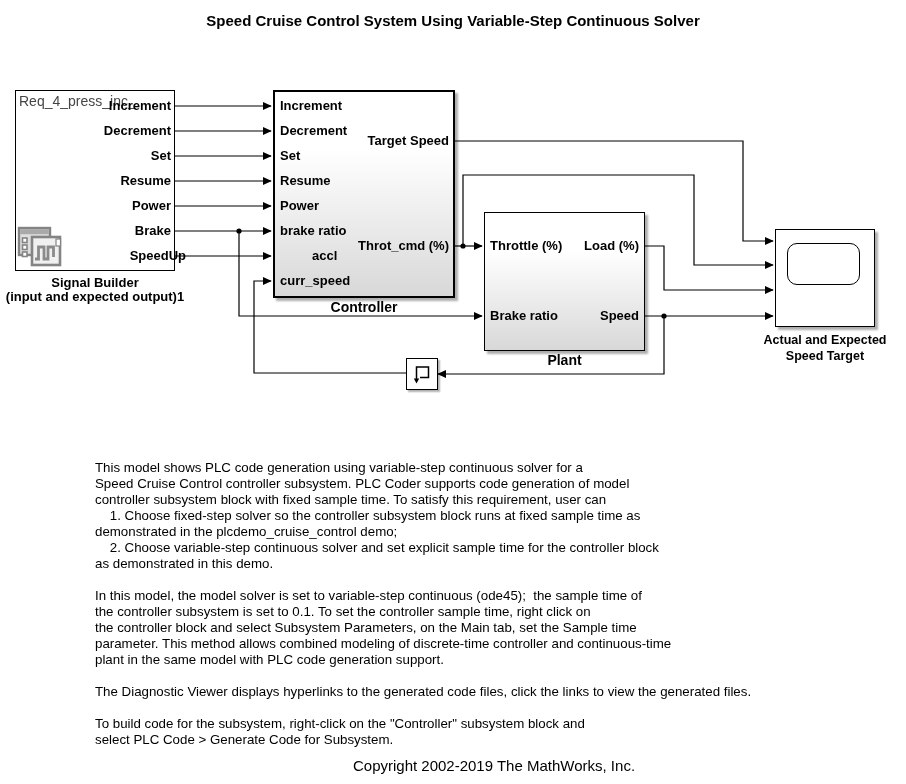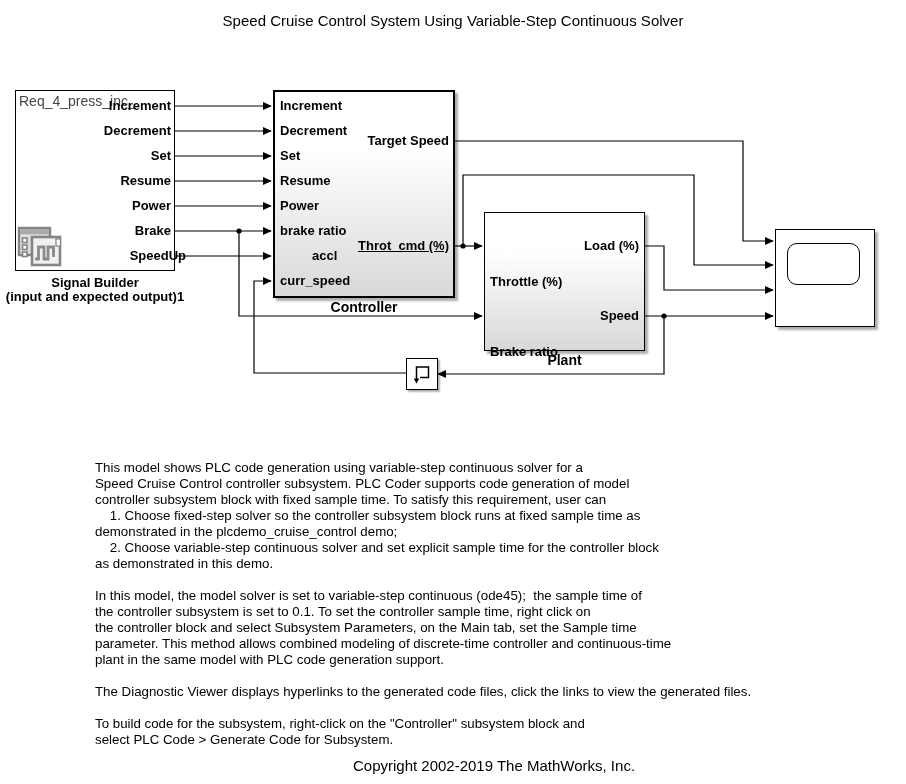--- a/index.html
+++ b/index.html
@@ -14,21 +14,21 @@
     height: 784px;
     background: #ffffff;
     overflow: hidden;
   }
   .abs { position: absolute; }
 
   
   .model-title {
     left: 0; top: 12px; width: 906px;
     text-align: center;
-    font-size: 15px; font-weight: normal;
+    font-size: 15px; font-weight: bold;
   }
 
   
   #wires { left: 0; top: 0; z-index: 1; }
 
   
   .block { box-sizing: border-box; background: #fff; z-index: 2; }
   .sb-block {
     left: 15px; top: 90px; width: 160px; height: 181px;
     border: 1.3px solid #000;
@@ -62,21 +62,21 @@
     background: #fff;
     box-shadow: 2px 2px 1.5px rgba(0,0,0,0.3);
     z-index: 2;
   }
 
   
   .port { height: 14px; line-height: 14px; font-size: 13px; font-weight: bold; z-index: 3; white-space: nowrap; }
   .sb-port  { left: 40px; width: 131px; text-align: right; }
   .ctl-in   { left: 280px; width: 120px; text-align: left; }
   .ctl-out  { left: 300px; width: 149px; text-align: right; }
-  .plant-in { left: 490px; width: 100px; text-align: left; margin-top: 36px; }
+  .plant-in { left: 490px; width: 100px; text-align: left; }
   .plant-out{ left: 520px; width: 119px; text-align: right; }
 
   
   .blk-label { font-weight: bold; font-size: 14px; text-align: center; z-index: 3; line-height: 15px; }
   .sb-label    { left: 3px;  top: 276px; width: 184px; font-size: 13px; line-height: 14px; }
   .ctl-label   { left: 273px; top: 300px; width: 182px; }
   .plant-label { left: 484px; top: 353px; width: 161px; }
   .scope-label { left: 750px; top: 332px; width: 150px; font-size: 12.5px; line-height: 16px; }
 
   .sb-tag {
@@ -170,35 +170,39 @@
 
   <div class="abs port ctl-in" style="top:99px;">Increment</div>
   <div class="abs port ctl-in" style="top:124px;">Decrement</div>
   <div class="abs port ctl-in" style="top:149px;">Set</div>
   <div class="abs port ctl-in" style="top:174px;">Resume</div>
   <div class="abs port ctl-in" style="top:199px;">Power</div>
   <div class="abs port ctl-in" style="top:224px;">brake ratio</div>
   <div class="abs port ctl-in" style="top:249px;margin-left:32px;">accl</div>
   <div class="abs port ctl-in" style="top:274px;">curr_speed</div>
   <div class="abs port ctl-out" style="top:134px;">Target Speed</div>
-  <div class="abs port ctl-out" style="top:239px;text-decoration:underline;">Throt_cmd (%)</div>
+  <div class="abs port ctl-out" style="top:239px;">Throt_cmd (%)</div>
 
   <div class="abs blk-label ctl-label">Controller</div>
 
   <div class="abs block grad-block plant-block"></div>
 
   <div class="abs port plant-in" style="top:239px;">Throttle (%)</div>
   <div class="abs port plant-in" style="top:309px;">Brake ratio</div>
   <div class="abs port plant-out" style="top:239px;">Load (%)</div>
   <div class="abs port plant-out" style="top:309px;">Speed</div>
 
   <div class="abs blk-label plant-label">Plant</div>
 
   <div class="abs block scope-block"></div>
   <div class="abs scope-screen"></div>
+  <div class="abs blk-label scope-label">
+    <div>Actual and Expected</div>
+    <div>Speed Target</div>
+  </div>
 
   <div class="abs rate-block">
     <svg width="27" height="27">
       <path d="M9.5,21 L9.5,8 L21.5,8 L21.5,18.5 L13,18.5" fill="none" stroke="#000" stroke-width="1.5"></path>
       <polygon points="6.8,19.5 12.2,19.5 9.5,24.5" fill="#000"></polygon>
     </svg>
   </div>
 
   <div class="abs description">
     <p class="para">This model shows PLC code generation using variable-step continuous solver for a

